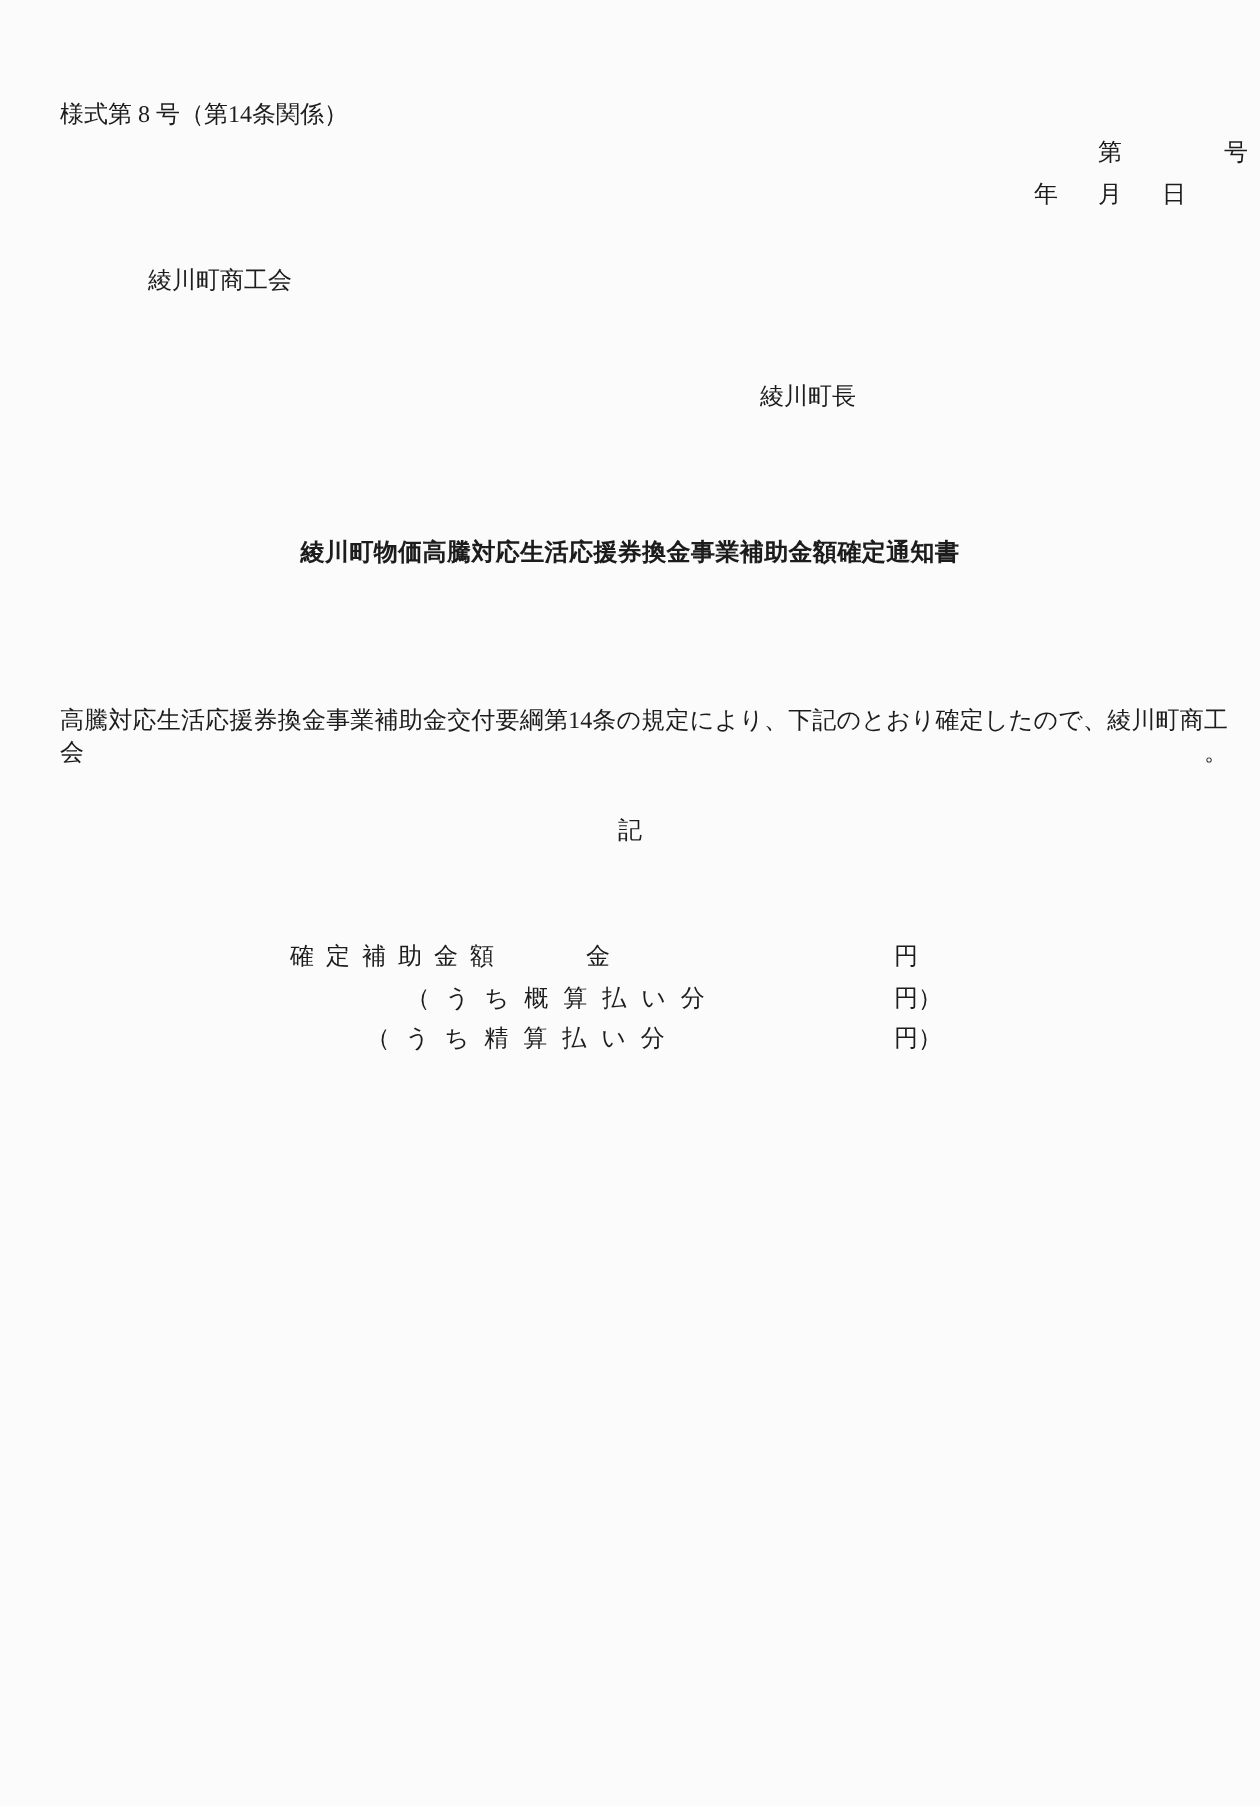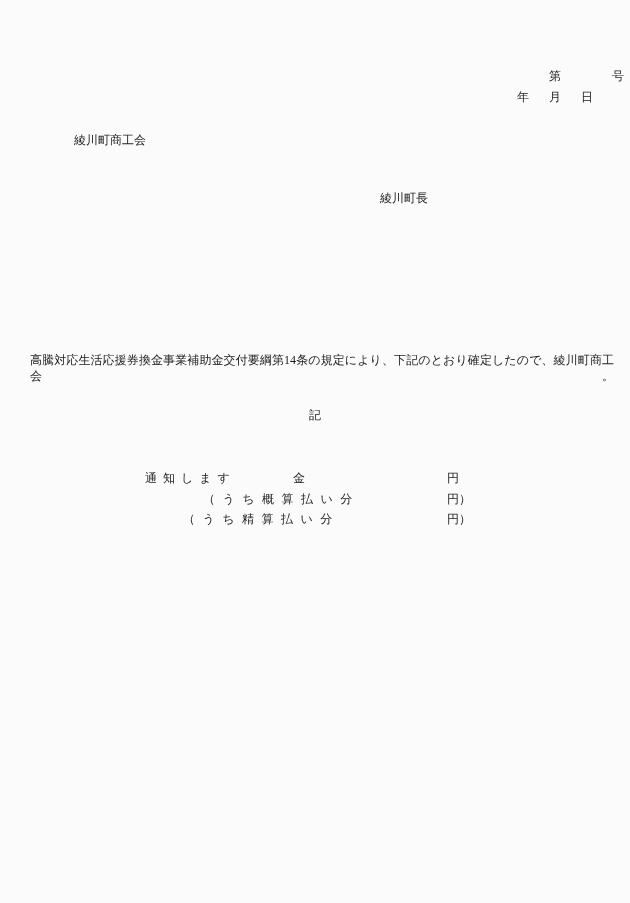--- a/index.html
+++ b/index.html
@@ -39,42 +39,44 @@
     text-align-last: justify;
   }
   .spaced-6 { letter-spacing: 6px; }
   .spaced-7 { letter-spacing: 7.5px; }
 </style>
 </head>
 <body>
 
 <div class="page">
 
+  <div class="abs" style="left:30px; top:49px;">様式第 8 号（第14条関係）</div>
 
   <div class="abs" style="left:517px; top:68px;margin-left:32px;">
     <span>第</span><span style="margin-left:51px;">号</span>
   </div>
 
   <div class="abs" style="left:517px; top:89px;">
     <span>年</span><span style="margin-left:20px;">月</span><span style="margin-left:20px;">日</span>
   </div>
 
   <div class="abs" style="left:53px; top:132px;margin-left:21px;">綾川町商工会</div>
 
 
   <div class="abs" style="left:380px; top:190px;">綾川町長</div>
 
+  <div class="abs centered doc-title" style="top:268px;">綾川町物価高騰対応生活応援券換金事業補助金額確定通知書</div>
 
 
   <div class="abs body-line2" style="top:352px;">高騰対応生活応援券換金事業補助金交付要綱第14条の規定により、下記のとおり確定したので、綾川町商工会。</div>
 
   <div class="abs centered" style="top:407px;">記</div>
 
   <div class="abs" style="left:0; top:470px; width:630px;">
-    <span class="abs spaced-6" style="left:145px; top:0;">通知します</span>
+    <span class="abs spaced-6" style="left:145px; top:0;">確定補助金額</span>
     <span class="abs" style="left:293px; top:0;">金</span>
     <span class="abs" style="left:447px; top:0;">円</span>
   </div>
 
   <div class="abs" style="left:0; top:491px; width:630px;">
     <span class="abs spaced-7" style="left:183px; top:0;margin-left:20px;">（うち概算払い分</span>
     <span class="abs" style="left:447px; top:0;">円）</span>
   </div>
 
   <div class="abs" style="left:0; top:511px; width:630px;">

